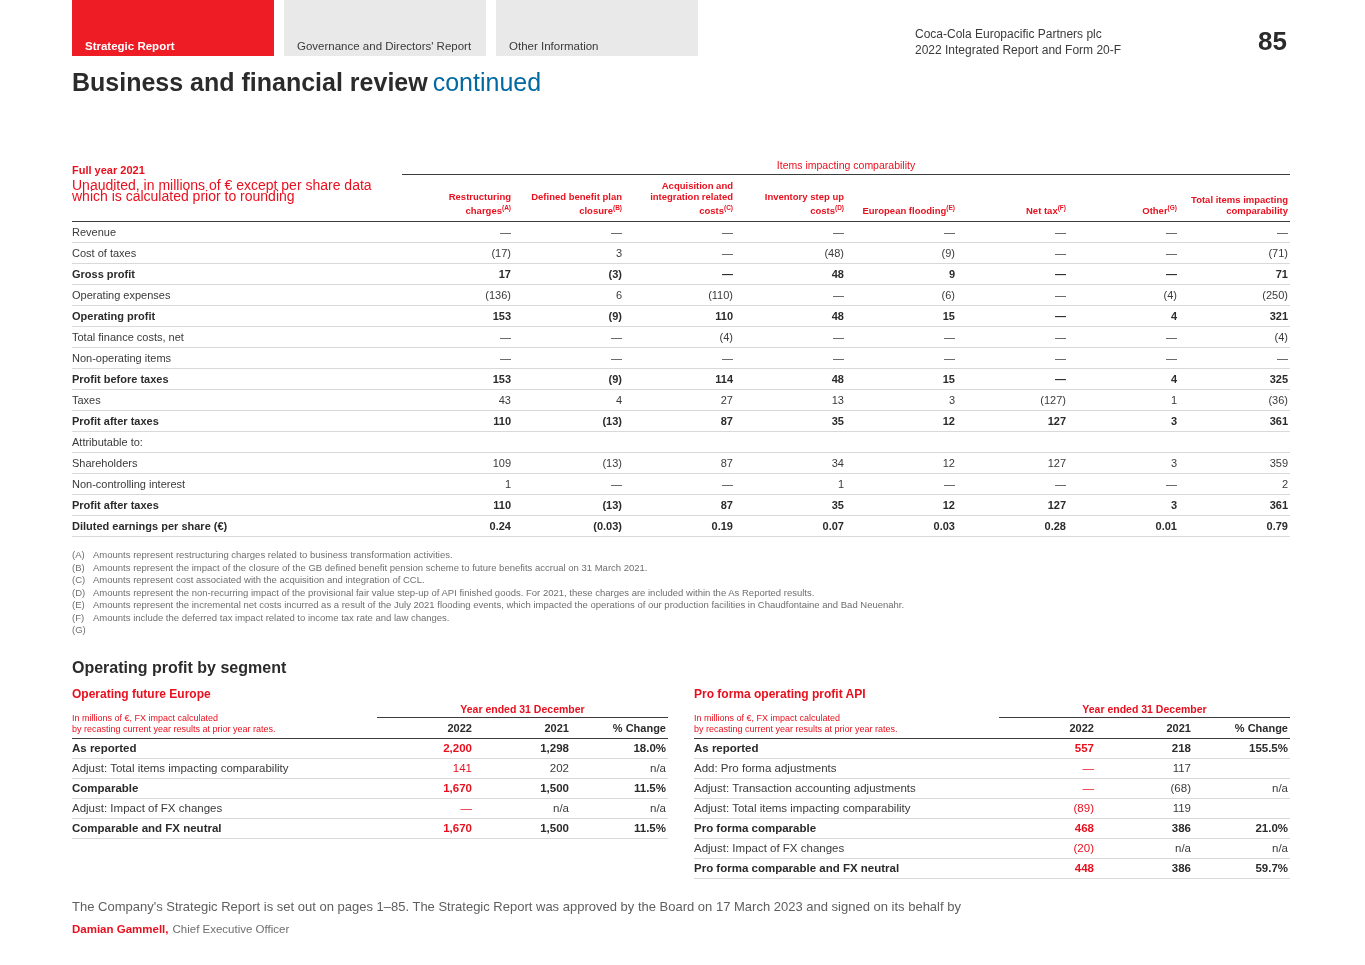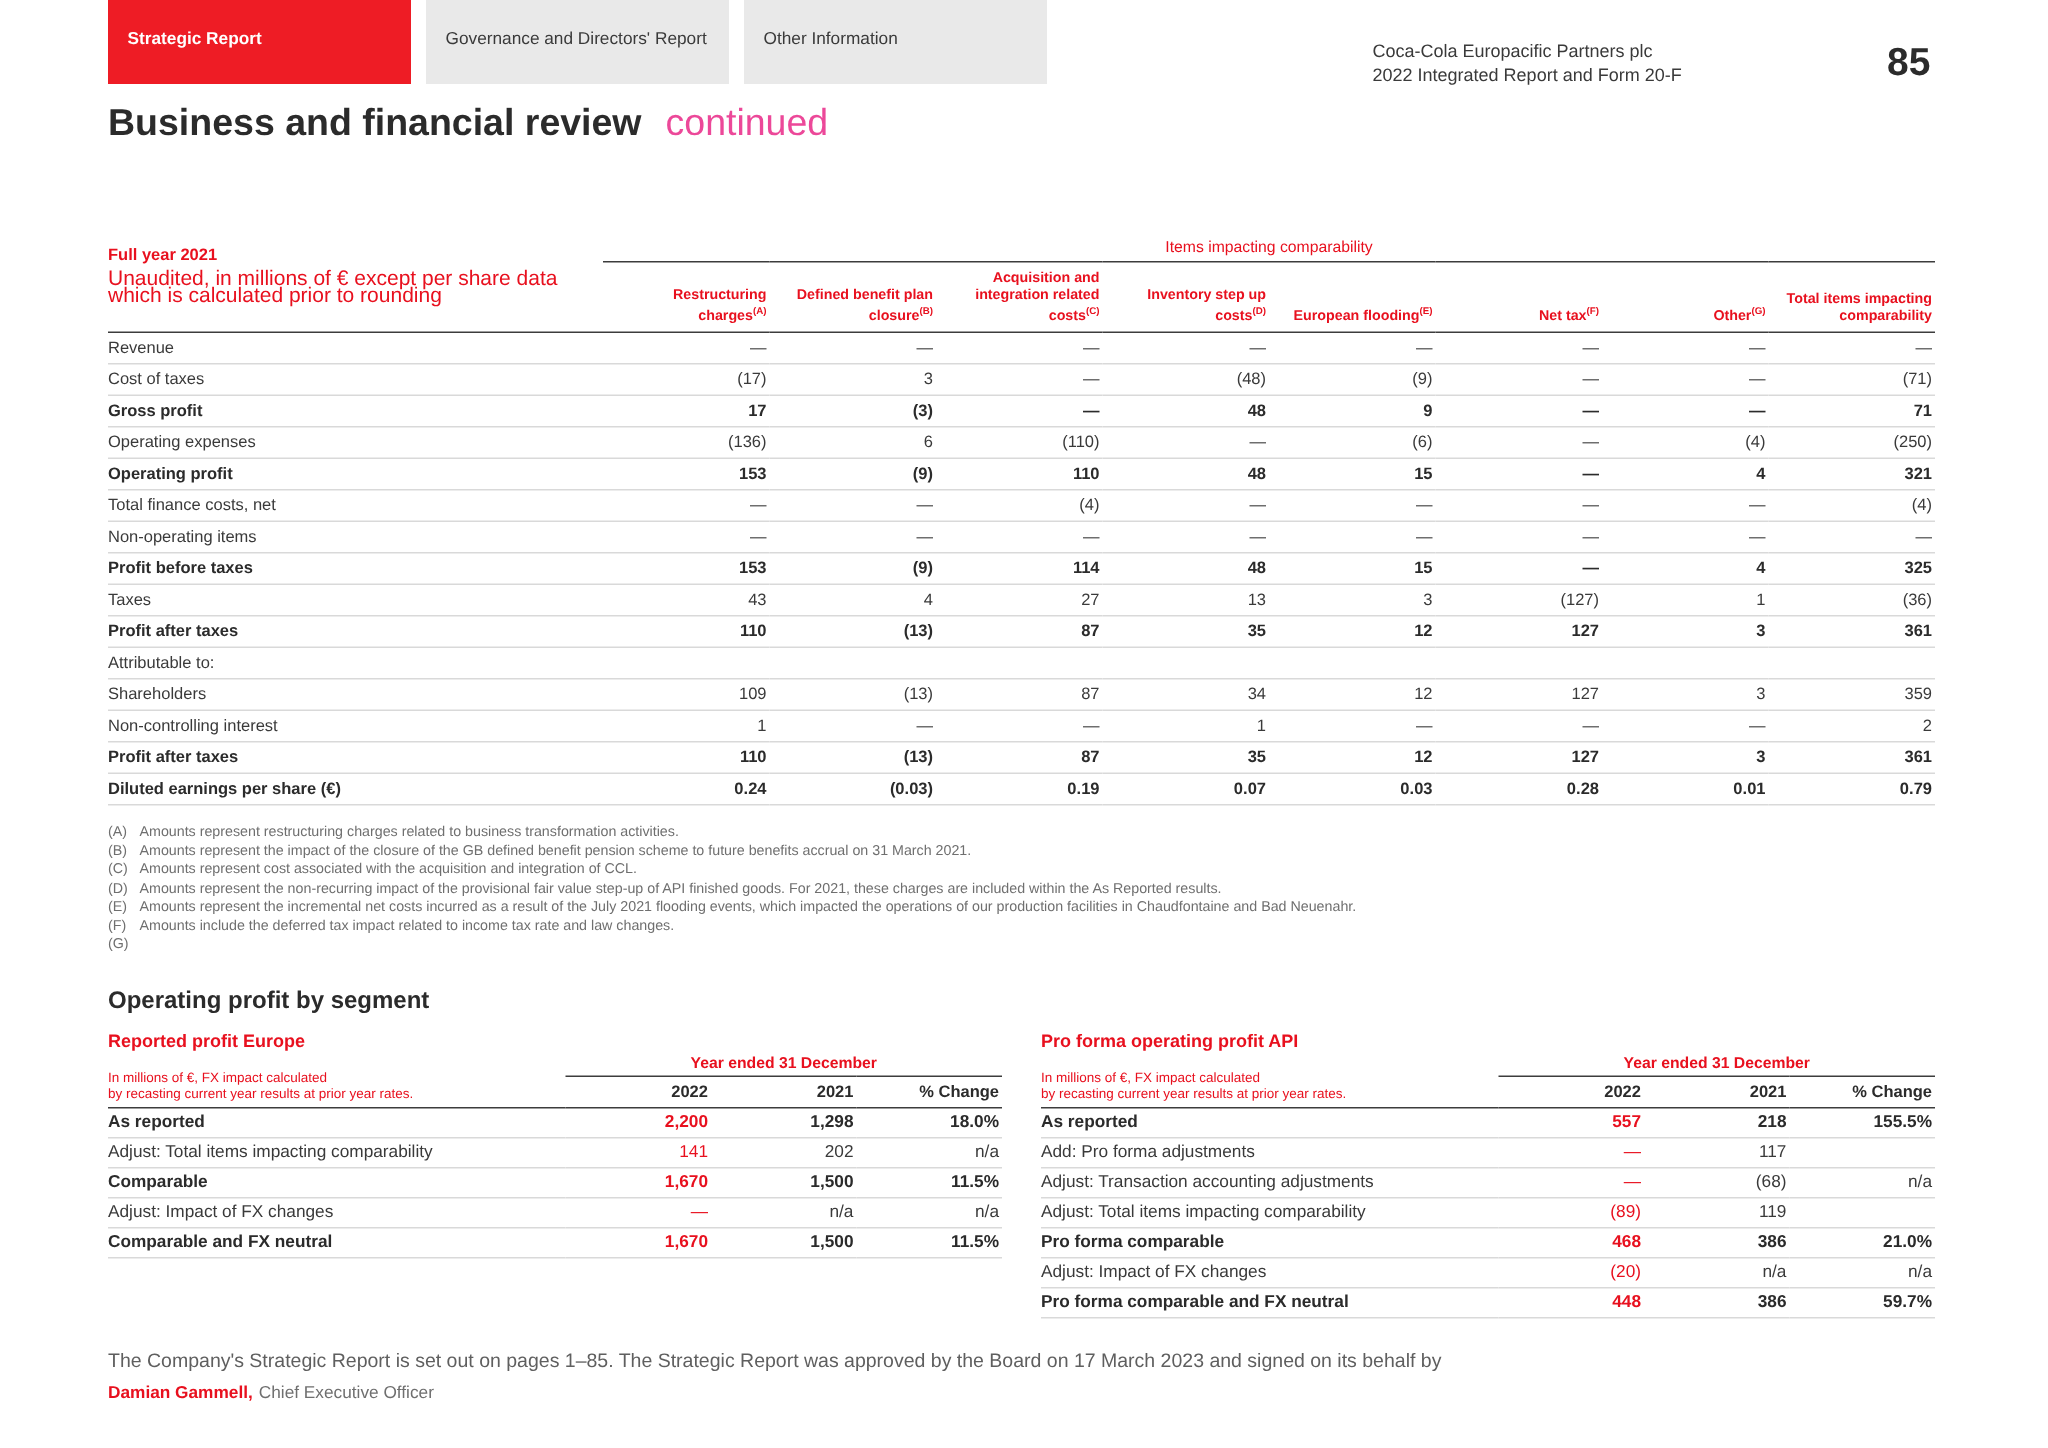--- a/index.html
+++ b/index.html
@@ -14,28 +14,28 @@
   }
   *{box-sizing:border-box;margin:0;padding:0}
   body{
     width:1365px;height:965px;margin:0;background:#fff;
     font-family:"Liberation Sans",sans-serif;color:var(--text-dark);
     position:relative;overflow:hidden;
   }
   
   .tabs{position:absolute;top:0;left:72px;display:flex;gap:10px}
   .tab{width:202px;height:56px;background:var(--tab-inactive);display:flex;align-items:flex-end;
-       padding:0 8px 24px 13px;font-size:11.5px;color:var(--text-dark);cursor:default}
+       padding:0 8px 4px 13px;font-size:11.5px;color:var(--text-dark);cursor:default}
   .tab.active{background:var(--tab-active);color:#fff;font-weight:bold}
   .masthead{position:absolute;top:27px;left:915px;font-size:12px;line-height:15.5px;color:var(--text-dark)}
   .pagenum{position:absolute;top:26px;right:78px;font-size:26px;font-weight:bold;color:var(--text-bold)}
   
   .content{position:absolute;top:68px;left:72px;width:1218px}
   .page-title{font-size:25px;font-weight:bold;color:var(--text-bold)}
-  .page-title .cont{color:#ec4899;font-weight:normal;margin-left:16px}
+  .page-title .cont{color:#0369a1;font-weight:normal;margin-left:5px}
   
   table.items{width:100%;border-collapse:collapse;table-layout:fixed;font-size:11px;margin-top:62px}
   table.items col.lbl-col{width:330px}
   .caption-cell{vertical-align:top;padding-top:5px;border-bottom:1px solid var(--rule-dark)}
   .caption{color:var(--accent);font-weight:bold;font-size:11px;margin-bottom:4px}
   .subcap{color:var(--accent);font-size:14px;line-height:10.5px}
   .group-header{text-align:center;color:var(--accent);font-weight:normal;font-size:10.5px;
                 padding-bottom:3px;border-bottom:1px solid var(--rule-dark);vertical-align:top}
   td.colh{vertical-align:bottom;text-align:right;color:var(--accent);font-weight:bold;font-size:9.5px;
           line-height:11px;padding:5px 2px 5px 12px;border-bottom:1px solid var(--rule-dark)}
@@ -319,21 +319,21 @@
       </div>
       <div class="footnote">
         <span class="fn-marker">(G)</span>
       </div>
     </div>
 
   <div class="seg-heading">Operating profit by segment</div>
 
   <div class="seg-tables">
       <div class="seg">
-        <div class="seg-title">Reported profit Europe</div>
+        <div class="seg-title">Operating future Europe</div>
         <table class="seg-t">
           <colgroup>
             <col class="lblcol">
             <col class="numcol">
             <col class="numcol">
             <col class="numcol">
           </colgroup>
           <thead>
             <tr>
               <td class="seg-note" rowspan="2">

